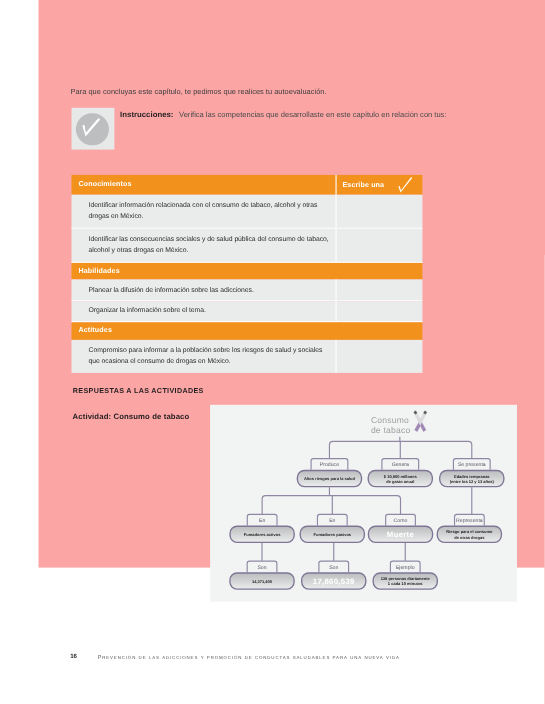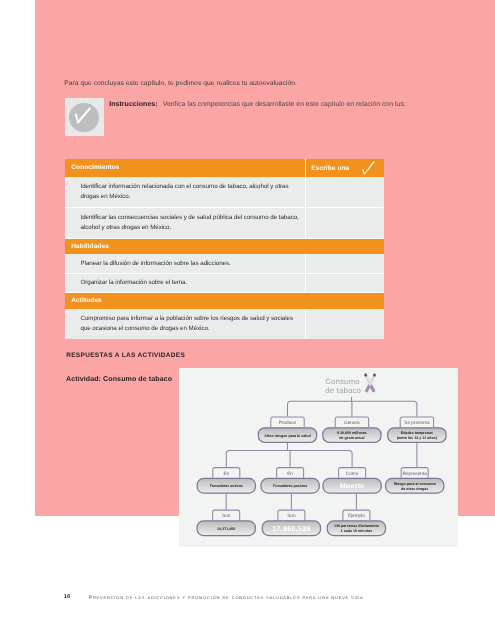--- a/index.html
+++ b/index.html
@@ -43,21 +43,21 @@
   .trow:last-child{border-bottom:none;}
   .tsec-title.sub{height:15.5px;line-height:15.5px;}
 
   
   .ans-h{position:absolute;left:31.2px;top:352.3px;font-size:6.5px;font-weight:bold;
          color:#231f20;letter-spacing:.32px;}
   .ans-a{position:absolute;left:31.0px;top:375.9px;font-size:7.05px;font-weight:bold;
          color:#231f20;letter-spacing:.1px;}
 
   
-  .diag{position:absolute;left:144px;top:368px;width:279px;height:179px;
+  .diag{position:absolute;left:156px;top:368px;width:279px;height:179px;
         background:#f2f4f3;}
   .diag svg{display:block;}
   .dg-root{font-size:7.8px;fill:#a0a0a4;font-family:"Liberation Sans",sans-serif;
            letter-spacing:.18px;}
   .dg-lbl{font-size:4.7px;fill:#5a5768;font-family:"Liberation Sans",sans-serif;
           text-anchor:middle;}
   .dg-box-t{font-size:3.65px;fill:#201d1f;font-weight:bold;
             font-family:"Liberation Sans",sans-serif;text-anchor:middle;}
   .dg-box-t.inv{fill:#ffffff;}
 

